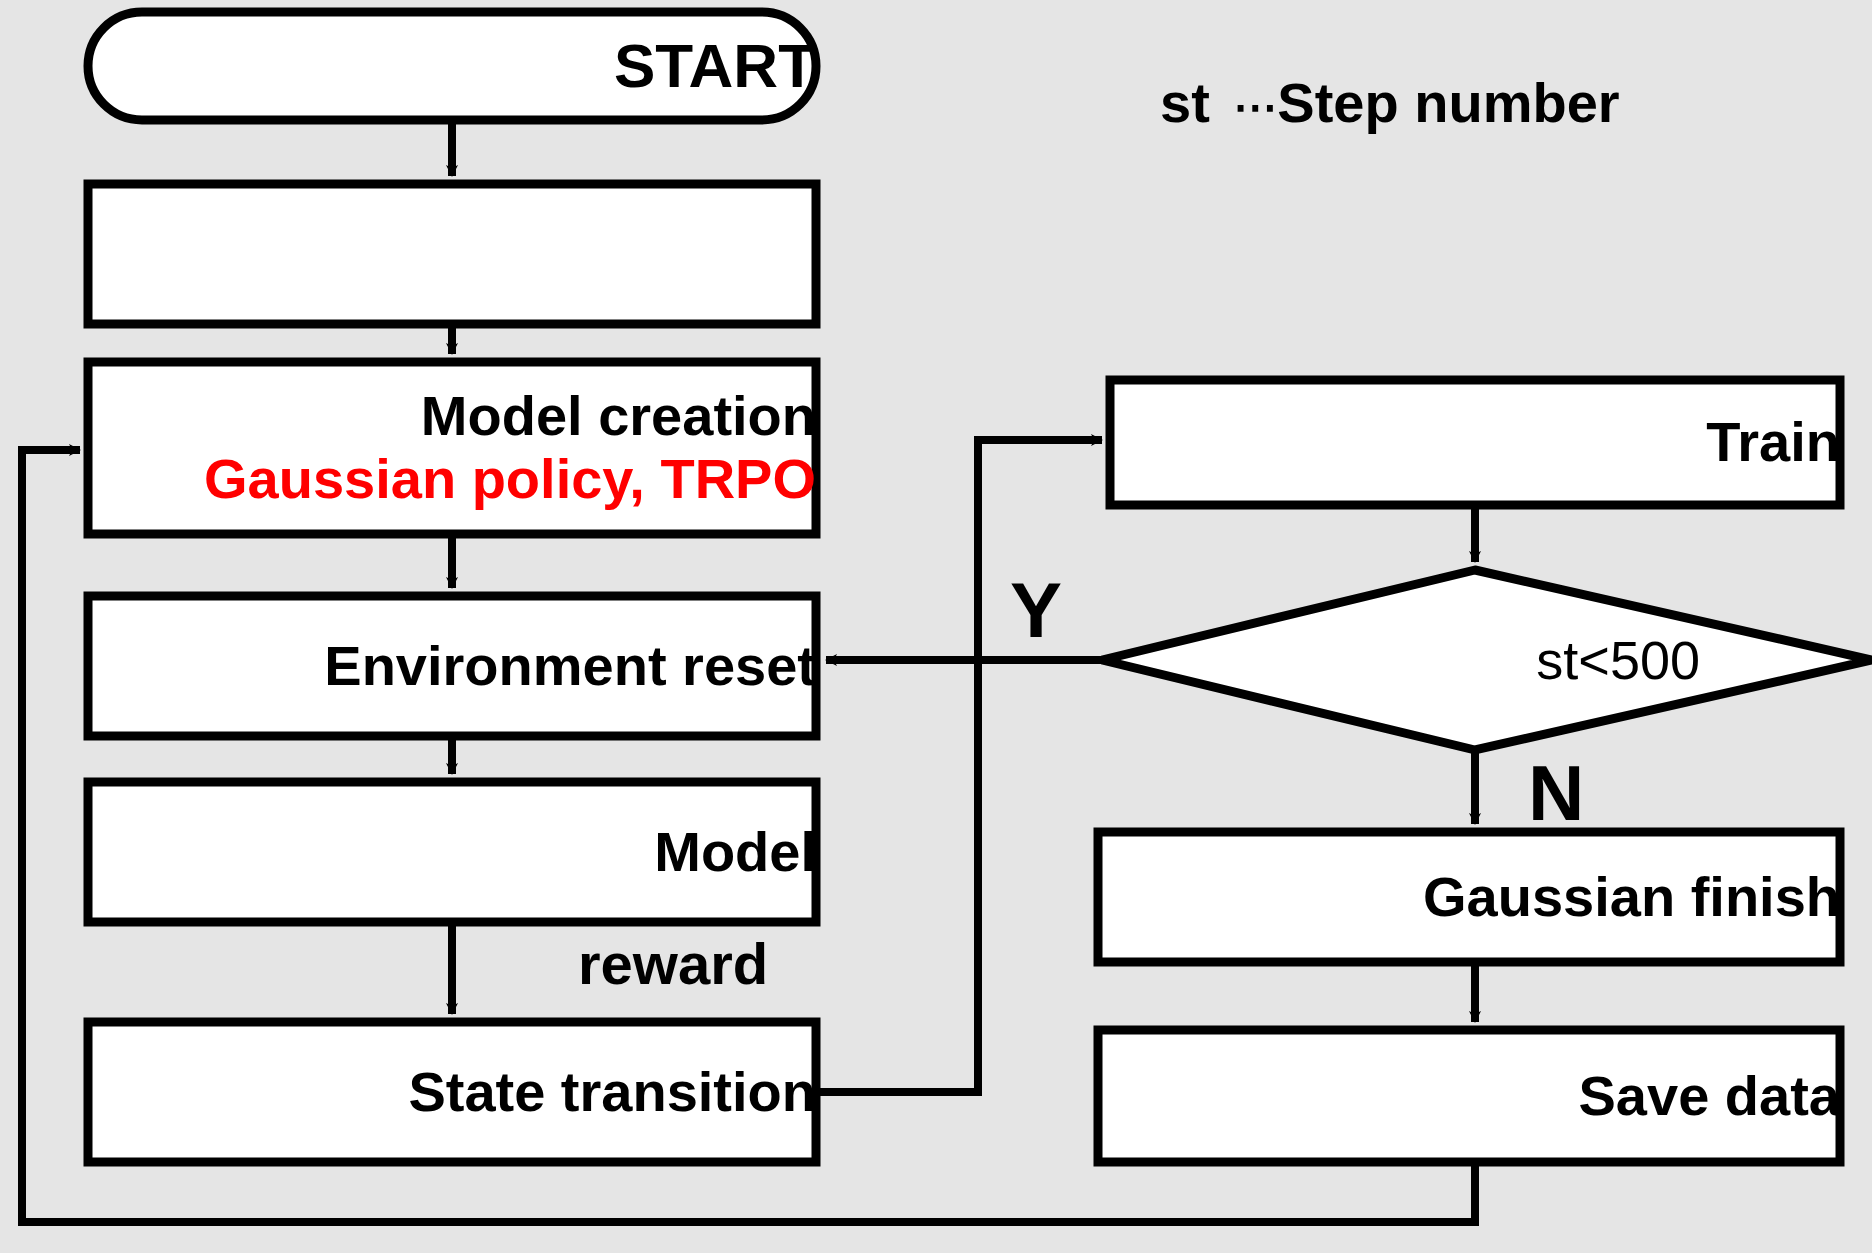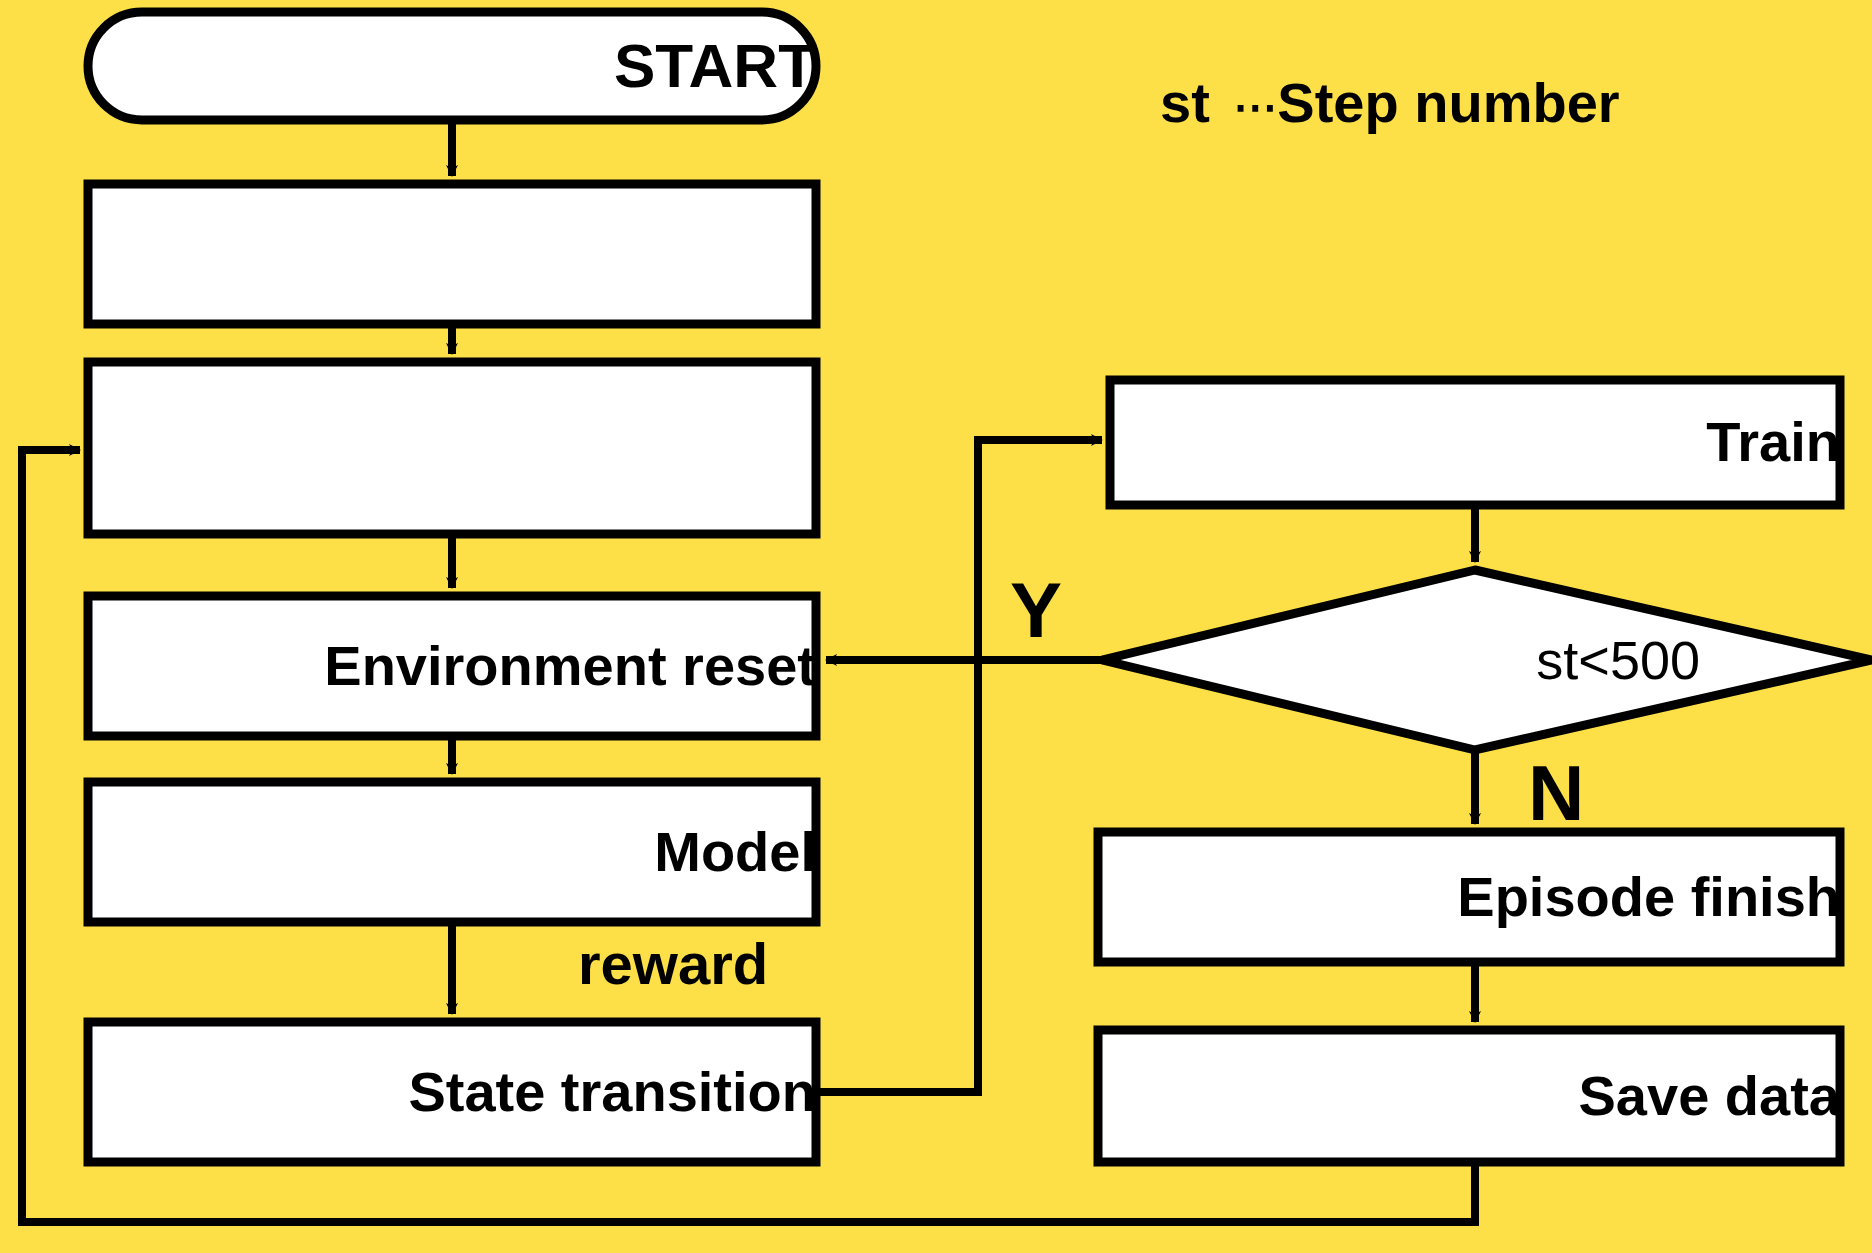--- a/index.html
+++ b/index.html
@@ -7,21 +7,21 @@
     padding: 0;
     background: #ffffff;
   }
   body {
     font-family: "Liberation Sans", sans-serif;
   }
   #canvas {
     position: relative;
     width: 1872px;
     height: 1253px;
-    background: #fde047;
+    background: #e5e5e5;
     overflow: hidden;
   }
   svg.layer {
     position: absolute;
     top: 0;
     left: 0;
     width: 1872px;
     height: 1253px;
   }
   .node-text {
@@ -105,20 +105,24 @@
 
   <div class="free-text" style="left:1160px; top:70px; font-size:56px;">
     <span>st</span><span style="letter-spacing:8px;">&nbsp;</span><span style="font-size:44px;">⋯</span><span>Step number</span>
   </div>
 
   <div class="node-text" style="left:88px; top:12px; width:728px; height:108px; font-size:62px;">
     <span>START</span>
   </div>
 
 
+  <div class="node-text" style="left:88px; top:362px; width:728px; height:172px; font-size:56px; gap:4px;">
+    <span>Model creation</span>
+    <span class="lbl-red">Gaussian policy, TRPO</span>
+  </div>
 
   <div class="node-text" style="left:88px; top:596px; width:728px; height:140px; font-size:56px;">
     <span>Environment reset</span>
   </div>
 
   <div class="node-text" style="left:88px; top:782px; width:728px; height:140px; font-size:56px;">
     <span>Model</span>
   </div>
 
   <div class="node-text" style="left:88px; top:1022px; width:728px; height:140px; font-size:56px;">
@@ -127,21 +131,21 @@
 
   <div class="node-text" style="left:1110px; top:380px; width:730px; height:125px; font-size:56px;">
     <span>Train</span>
   </div>
 
   <div class="node-text" style="left:1250px; top:610px; width:450px; height:100px; font-size:54px; font-weight:400;">
     <span>st&lt;500</span>
   </div>
 
   <div class="node-text" style="left:1098px; top:832px; width:742px; height:130px; font-size:56px;">
-    <span>Episode finish</span>
+    <span>Gaussian finish</span>
   </div>
 
   <div class="node-text" style="left:1098px; top:1030px; width:742px; height:132px; font-size:56px;">
     <span>Save data</span>
   </div>
 
   <div class="free-text lbl-red" style="left:578px; top:930px; font-size:58px;">
     <span>reward</span>
   </div>
 

